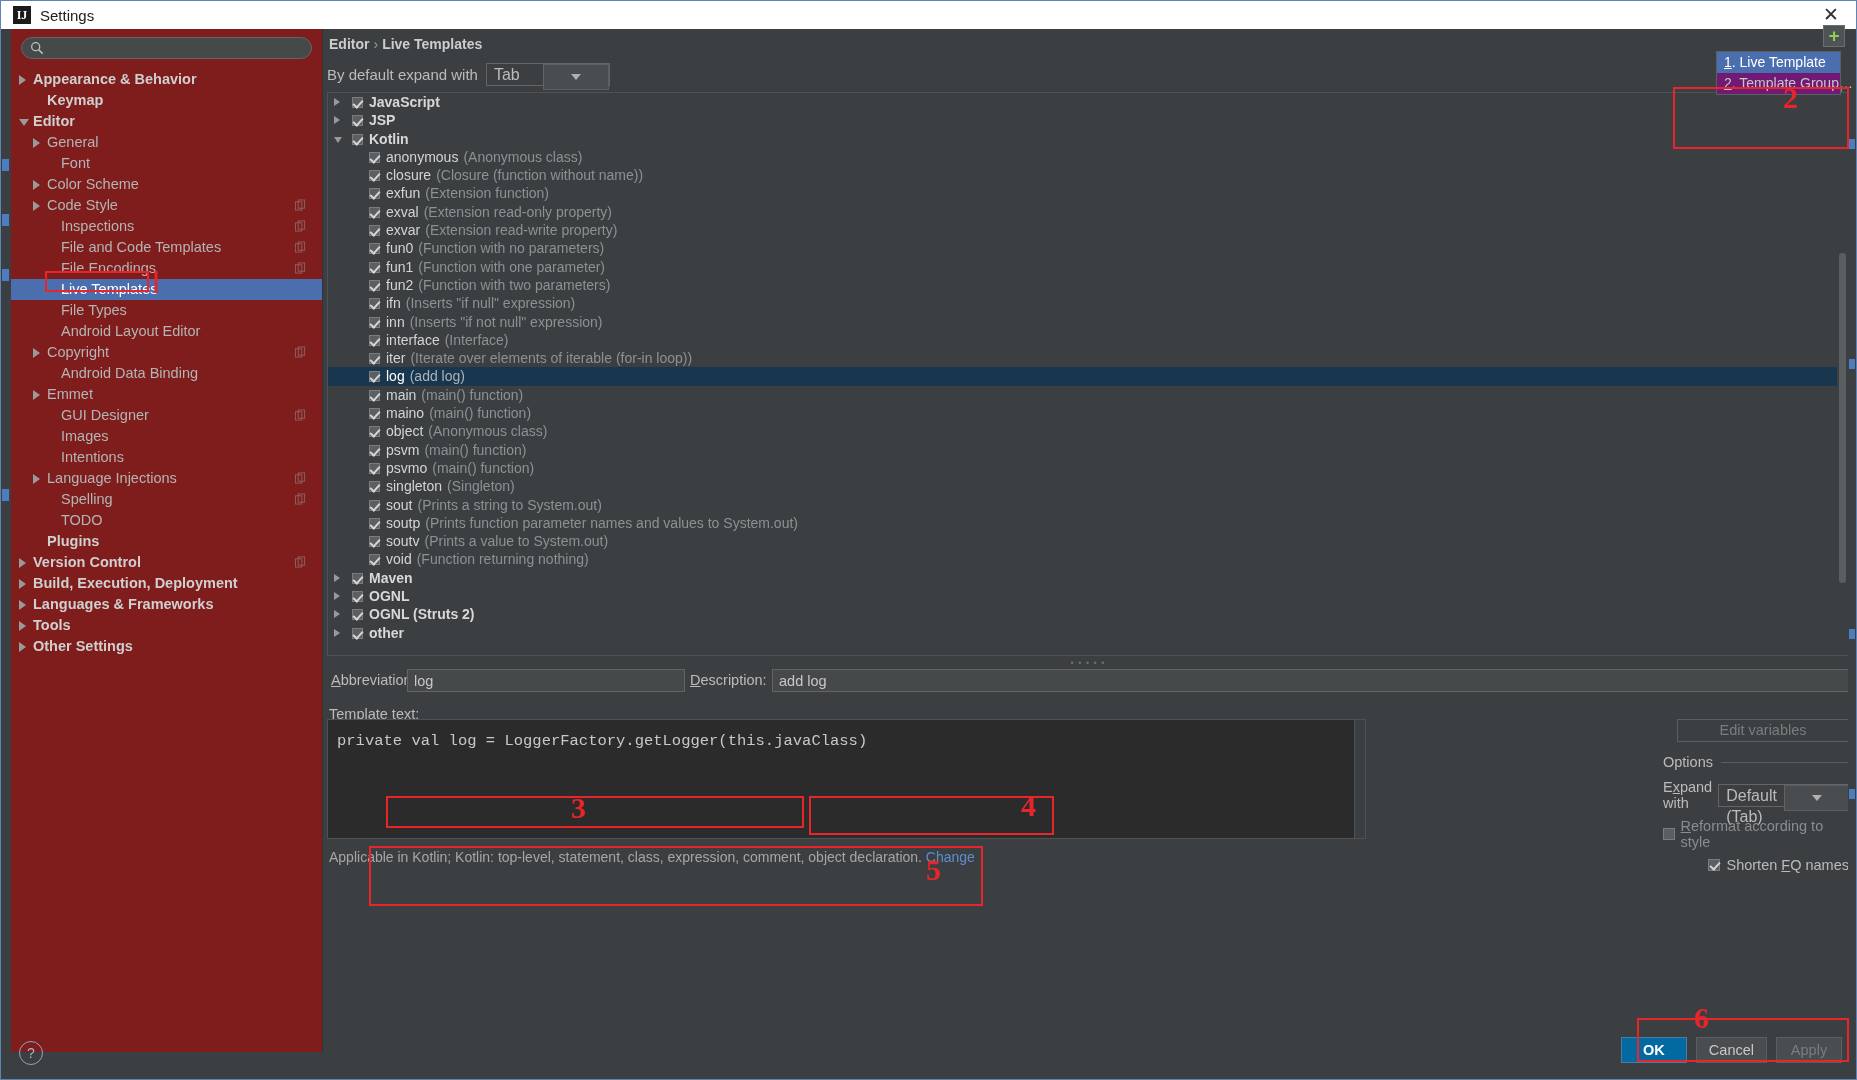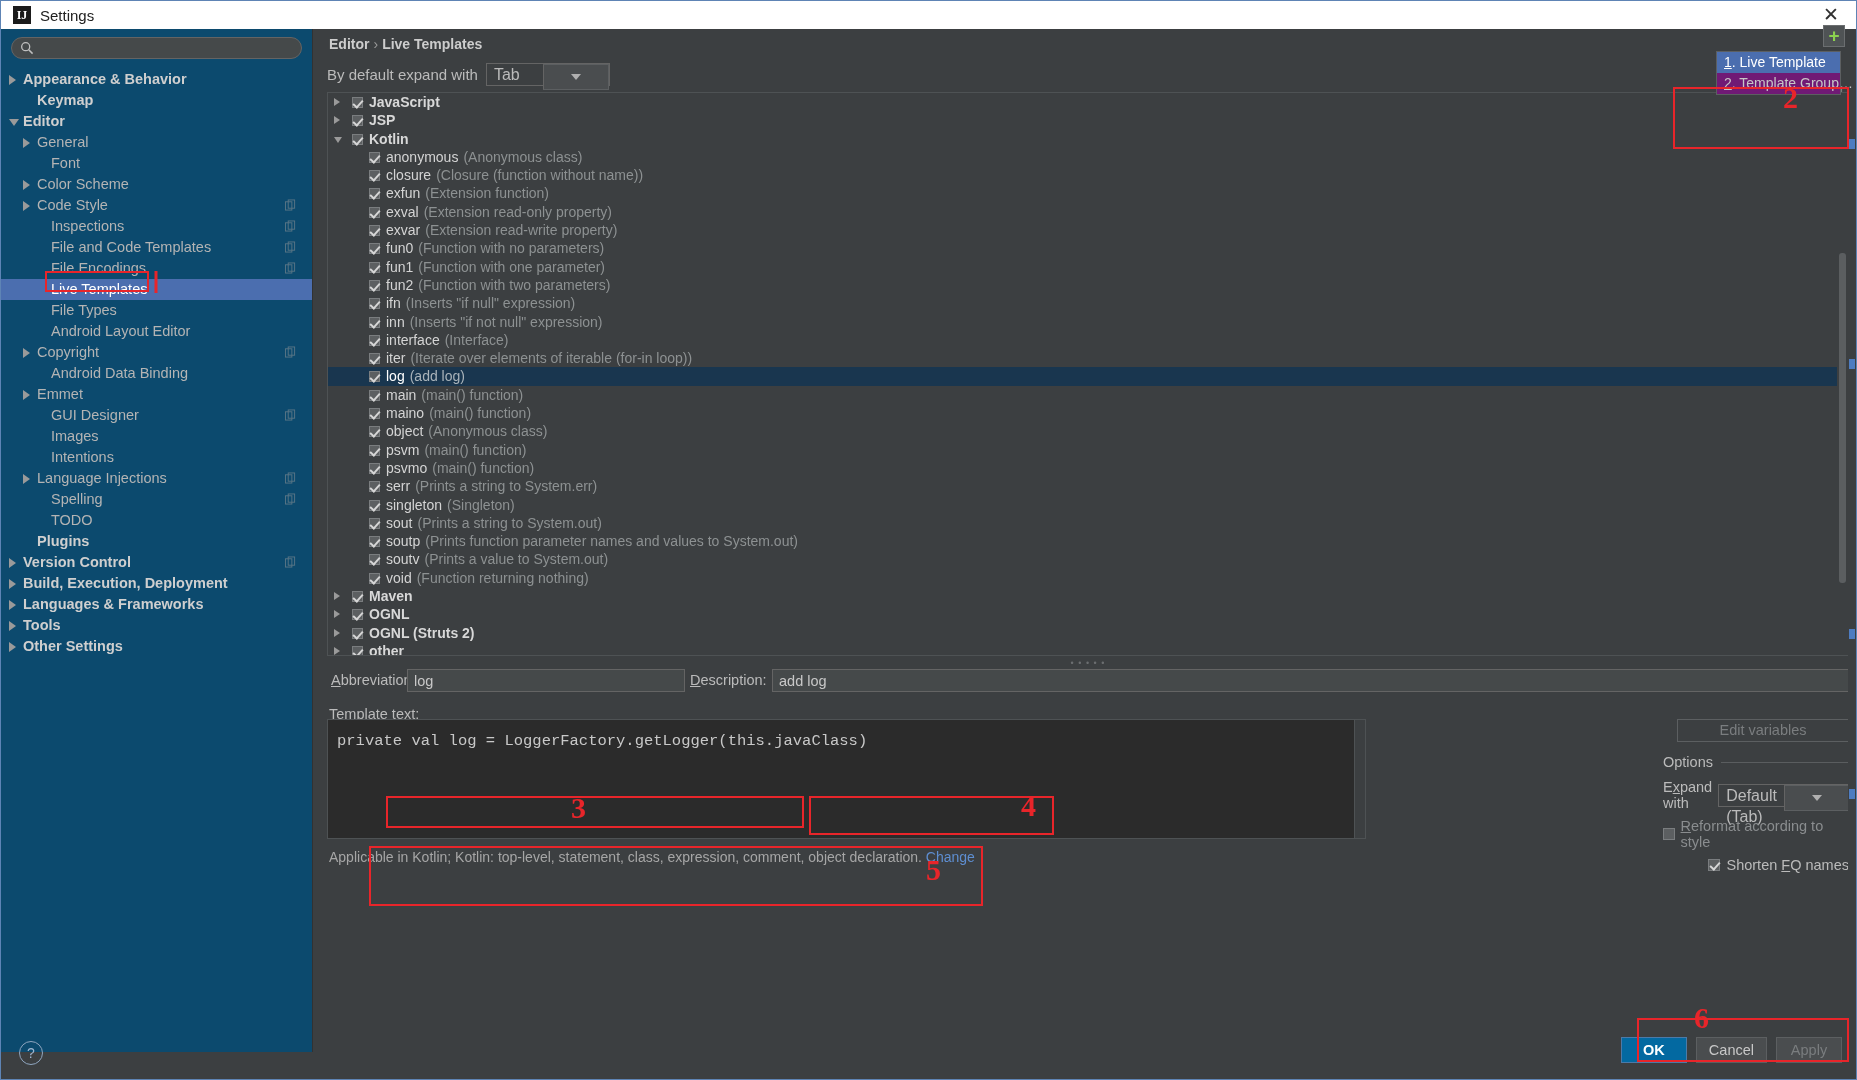--- a/index.html
+++ b/index.html
@@ -39,22 +39,22 @@
 
   
   #ide-left-strip {
     position:absolute; left:0; top:28px; width:10px; height:1050px;
     background:#3c3f41;
   }
   #ide-left-strip .mark { position:absolute; left:1px; width:7px; height:12px; background:#4e7cc0; }
 
   
   #sidebar {
-    position:absolute; left:0; top:28px; width:312px; height:1023px;
-    background:#0c4a6e;
+    position:absolute; left:10px; top:28px; width:312px; height:1023px;
+    background:#7f1d1d;
     border-right:1px solid #323232;
   }
   #search-wrap { padding:8px 10px 0 10px; }
   #search-box {
     position:relative; height:22px; background:#45494a;
     border:1px solid #646464; border-radius:11px;
   }
   #search-icon { position:absolute; left:8px; top:3px; width:14px; height:14px; }
   #search-input {
     position:absolute; left:26px; top:0; right:6px; height:20px;
@@ -403,21 +403,20 @@
           <div class="lrow indent-t"><span class="cb checked"></span><span class="abbr">ifn</span><span class="desc">(Inserts "if null" expression)</span></div>
           <div class="lrow indent-t"><span class="cb checked"></span><span class="abbr">inn</span><span class="desc">(Inserts "if not null" expression)</span></div>
           <div class="lrow indent-t"><span class="cb checked"></span><span class="abbr">interface</span><span class="desc">(Interface)</span></div>
           <div class="lrow indent-t"><span class="cb checked"></span><span class="abbr">iter</span><span class="desc">(Iterate over elements of iterable (for-in loop))</span></div>
           <div class="lrow indent-t selected"><span class="cb checked"></span><span class="abbr">log</span><span class="desc">(add log)</span></div>
           <div class="lrow indent-t"><span class="cb checked"></span><span class="abbr">main</span><span class="desc">(main() function)</span></div>
           <div class="lrow indent-t"><span class="cb checked"></span><span class="abbr">maino</span><span class="desc">(main() function)</span></div>
           <div class="lrow indent-t"><span class="cb checked"></span><span class="abbr">object</span><span class="desc">(Anonymous class)</span></div>
           <div class="lrow indent-t"><span class="cb checked"></span><span class="abbr">psvm</span><span class="desc">(main() function)</span></div>
           <div class="lrow indent-t"><span class="cb checked"></span><span class="abbr">psvmo</span><span class="desc">(main() function)</span></div>
-          <div class="lrow indent-t"><span class="cb checked"></span><span class="abbr">serr</span><span class="desc">(Prints a string to System.err)</span></div>
           <div class="lrow indent-t"><span class="cb checked"></span><span class="abbr">singleton</span><span class="desc">(Singleton)</span></div>
           <div class="lrow indent-t"><span class="cb checked"></span><span class="abbr">sout</span><span class="desc">(Prints a string to System.out)</span></div>
           <div class="lrow indent-t"><span class="cb checked"></span><span class="abbr">soutp</span><span class="desc">(Prints function parameter names and values to System.out)</span></div>
           <div class="lrow indent-t"><span class="cb checked"></span><span class="abbr">soutv</span><span class="desc">(Prints a value to System.out)</span></div>
           <div class="lrow indent-t"><span class="cb checked"></span><span class="abbr">void</span><span class="desc">(Function returning nothing)</span></div>
           <div class="lrow group indent-g"><span class="larrow right"></span><span class="cb checked"></span><span class="abbr">Maven</span></div>
           <div class="lrow group indent-g"><span class="larrow right"></span><span class="cb checked"></span><span class="abbr">OGNL</span></div>
           <div class="lrow group indent-g"><span class="larrow right"></span><span class="cb checked"></span><span class="abbr">OGNL (Struts 2)</span></div>
           <div class="lrow group indent-g"><span class="larrow right"></span><span class="cb checked"></span><span class="abbr">other</span></div>
         </div>

